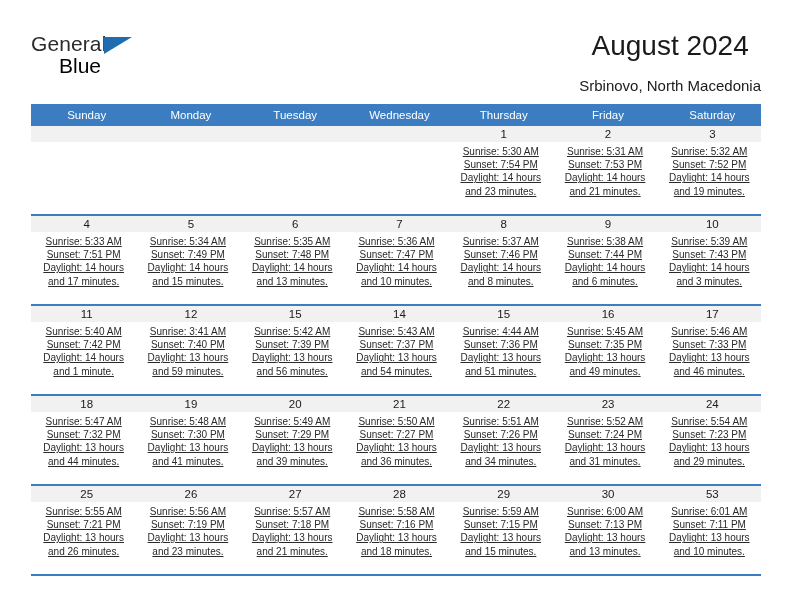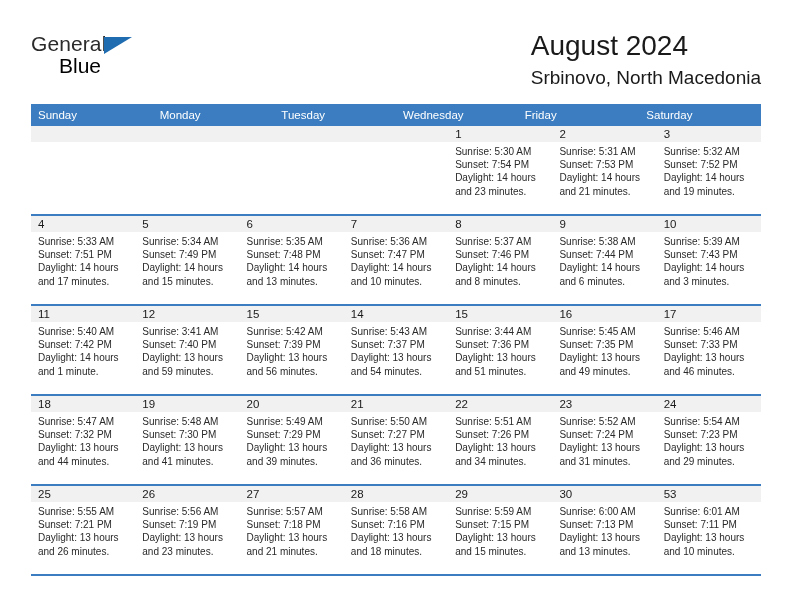--- a/index.html
+++ b/index.html
@@ -62,43 +62,44 @@
     top: 22px;
     font-size: 21px;
     color: #000000;
     font-family: "Liberation Sans", sans-serif;
   }
 
   .titles {
     position: absolute;
     right: 0;
     top: -4px;
-    text-align: left;
+    text-align: center;
   }
   .cal-title {
     font-size: 28px;
     color: #1a1a1a;
     line-height: 36px;
     white-space: nowrap;
     font-weight: normal;
   }
   .cal-subtitle {
-    font-size: 19px;
+    font-size: 15px;
     color: #1a1a1a;
     line-height: 22px;
-    margin-top: 3px;
+    margin-top: 11px;
     white-space: nowrap;
   }
 
   
   .calendar {
     position: absolute;
     left: 31px;
     top: 104px;
     width: 730px;
+    text-align: center;
   }
 
   .weekday-row {
     display: flex;
     background: #3b7dc0;
     height: 22px;
   }
   .weekday {
     flex: 1 1 0;
     color: #ffffff;
@@ -137,20 +138,21 @@
     box-sizing: border-box;
   }
   .day-cell.empty .day-number-strip {
     background: #f1f1f1;
   }
   .day-info {
     padding: 3px 6px 0 7px;
     font-size: 10px;
     line-height: 13.2px;
     color: #2a2a2a;
+    text-decoration: underline;
   }
   .day-info div {
     white-space: nowrap;
   }
 </style>
 </head>
 <body>
 
 <div class="page">
 
@@ -168,20 +170,21 @@
     </div>
 
   </div>
 
   <div class="calendar">
     <div class="weekday-row" id="weekday-row">
         <div class="weekday">Sunday</div>
         <div class="weekday">Monday</div>
         <div class="weekday">Tuesday</div>
         <div class="weekday">Wednesday</div>
+        <div class="weekday">Thursday</div>
         <div class="weekday">Friday</div>
         <div class="weekday">Saturday</div>
       </div>
     <div id="calendar-body">
         <div class="week-row">
           <div class="day-cell empty">
             <div class="day-number-strip"></div>
           </div>
           <div class="day-cell empty">
             <div class="day-number-strip"></div>
@@ -318,21 +321,21 @@
             <div class="day-info">
               <div>Sunrise: 5:43 AM</div>
               <div>Sunset: 7:37 PM</div>
               <div>Daylight: 13 hours</div>
               <div>and 54 minutes.</div>
             </div>
           </div>
           <div class="day-cell">
             <div class="day-number-strip">15</div>
             <div class="day-info">
-              <div>Sunrise: 3:44 AM</div>
+              <div>Sunrise: 4:44 AM</div>
               <div>Sunset: 7:36 PM</div>
               <div>Daylight: 13 hours</div>
               <div>and 51 minutes.</div>
             </div>
           </div>
           <div class="day-cell">
             <div class="day-number-strip">16</div>
             <div class="day-info">
               <div>Sunrise: 5:45 AM</div>
               <div>Sunset: 7:35 PM</div>

